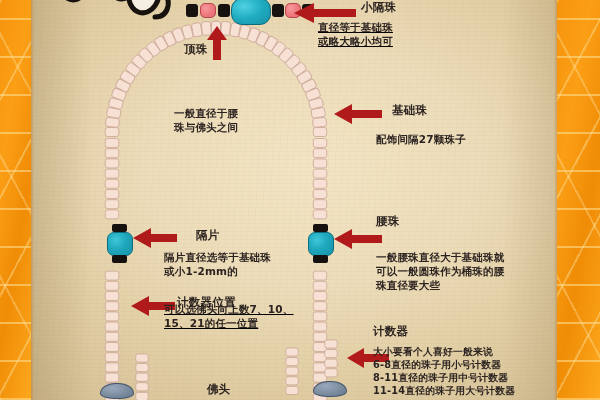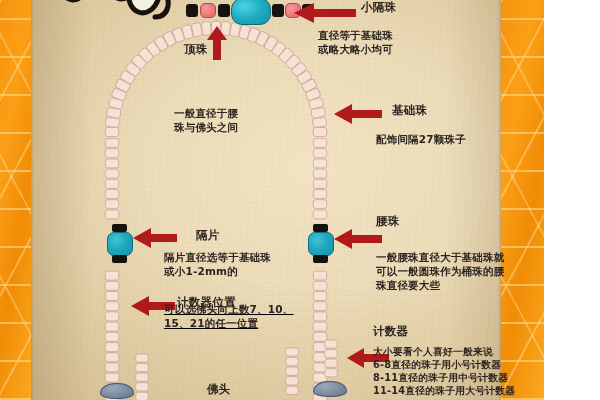--- a/index.html
+++ b/index.html
@@ -2,21 +2,21 @@
 <html><head>
 <meta charset="utf-8">
 <style>
   html, body {
     margin: 0;
     padding: 0;
     background: #ffffff;
   }
   #canvas {
     position: relative;
-    width: 544px;
+    width: 600px;
     height: 400px;
     overflow: hidden;
     font-family: "DejaVu Sans", "Liberation Sans", sans-serif;
     background: #e8d5aa;
   }
 
   
   .paper {
     position: absolute;
     left: 0; top: 0;
@@ -382,21 +382,21 @@
 
   <div class="arrow" style="left:347px; top:348px; width:42px;">
     <svg viewBox="0 0 42 20">
         <path d="M0 10 L17 0 L17 6 L42 6 L42 14 L17 14 L17 20 Z" fill="#b01a1a"></path>
       </svg>
   </div>
 
   <div class="anno" style="left:361px; top:1px;">
     <div class="anno-title">小隔珠</div>
   </div>
-  <div class="anno" style="left:318px; top:28px;">
+  <div class="anno" style="left:318px; top:20px;text-decoration:underline;">
     <div class="anno-body">直径等于基础珠
 或略大略小均可</div>
   </div>
 
   <div class="anno" style="left:184px; top:43px;">
     <div class="anno-title">顶珠</div>
   </div>
   <div class="anno" style="left:174px; top:66px;margin-top:40px;">
     <div class="anno-body">一般直径于腰
 珠与佛头之间</div>

